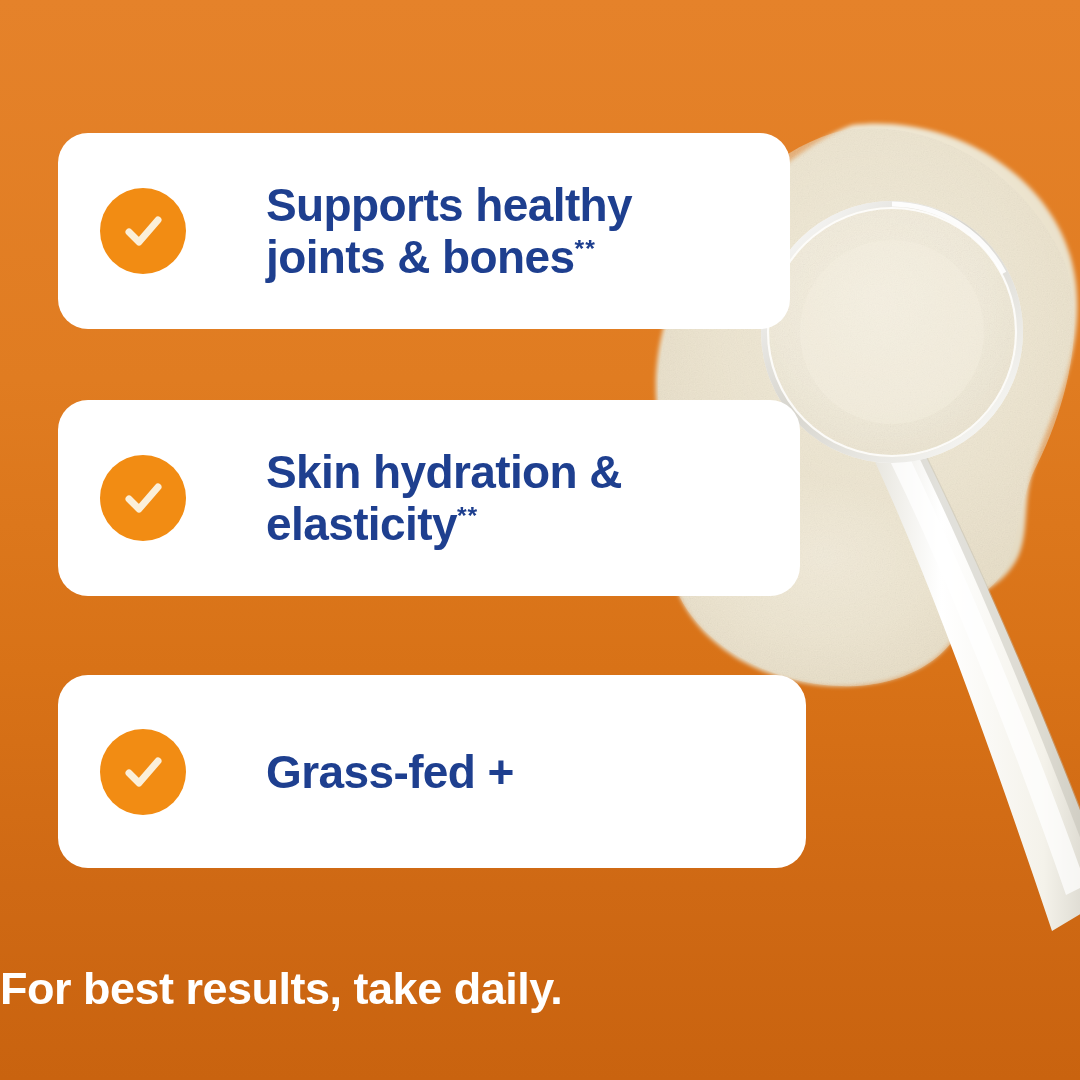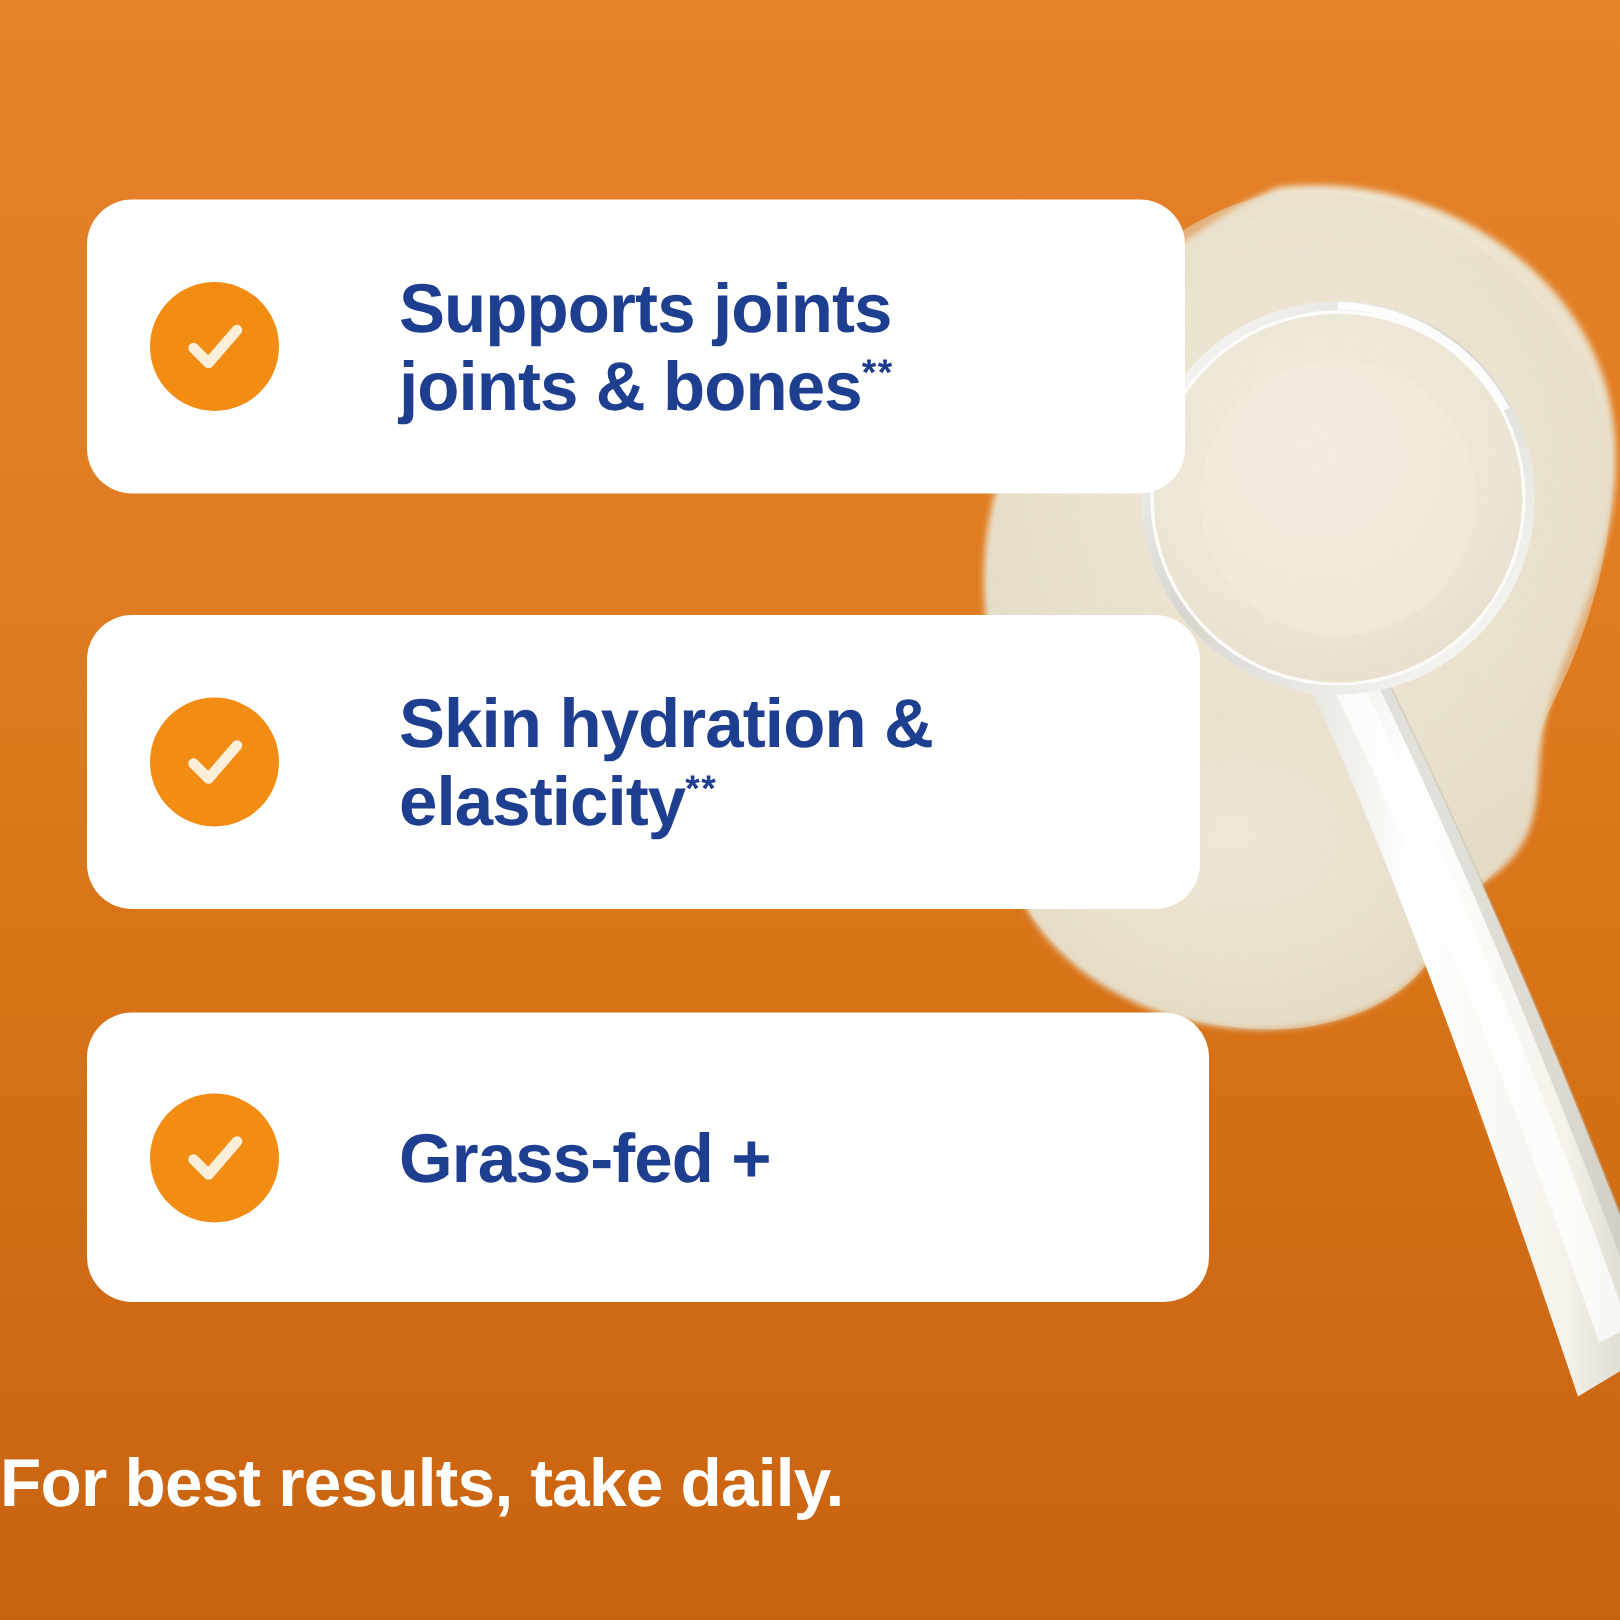--- a/index.html
+++ b/index.html
@@ -33,21 +33,21 @@
 
   
   .card {
     position:absolute;
     background:#FFFFFF;
     border-radius:30px;
     display:flex;
     align-items:center;
   }
   #card-1 { left:58px;  top:133px; width:732px; height:196px; }
-  #card-2 { left:58px;  top:410px; width:742px; height:196px; }
+  #card-2 { left:58px;  top:400px; width:742px; height:196px; }
   #card-3 { left:58px;  top:675px; width:748px; height:193px;padding-left:31px; }
 
   .check-badge {
     position:absolute;
     left:42px;
     width:86px; height:86px;
     border-radius:50%;
     background:#F28C13;
     display:flex; align-items:center; justify-content:center;
   }
@@ -205,21 +205,21 @@
     </svg>
   </div>
 
   <div class="card" id="card-1">
     <span class="check-badge">
       <svg viewBox="0 0 52 52" xmlns="http://www.w3.org/2000/svg">
         <path d="M12 27 L22 37 L41 15" fill="none" stroke="#FBEFD9" stroke-width="7" stroke-linecap="round" stroke-linejoin="round"></path>
       </svg>
     </span>
     <div class="card-text">
-      <span>Supports joints</span><br>
+      <span>Supports healthy</span><br>
       <span>joints &amp; bones</span><sup>**</sup>
     </div>
   </div>
 
   <div class="card" id="card-2">
     <span class="check-badge">
       <svg viewBox="0 0 52 52" xmlns="http://www.w3.org/2000/svg">
         <path d="M12 27 L22 37 L41 15" fill="none" stroke="#FBEFD9" stroke-width="7" stroke-linecap="round" stroke-linejoin="round"></path>
       </svg>
     </span>

